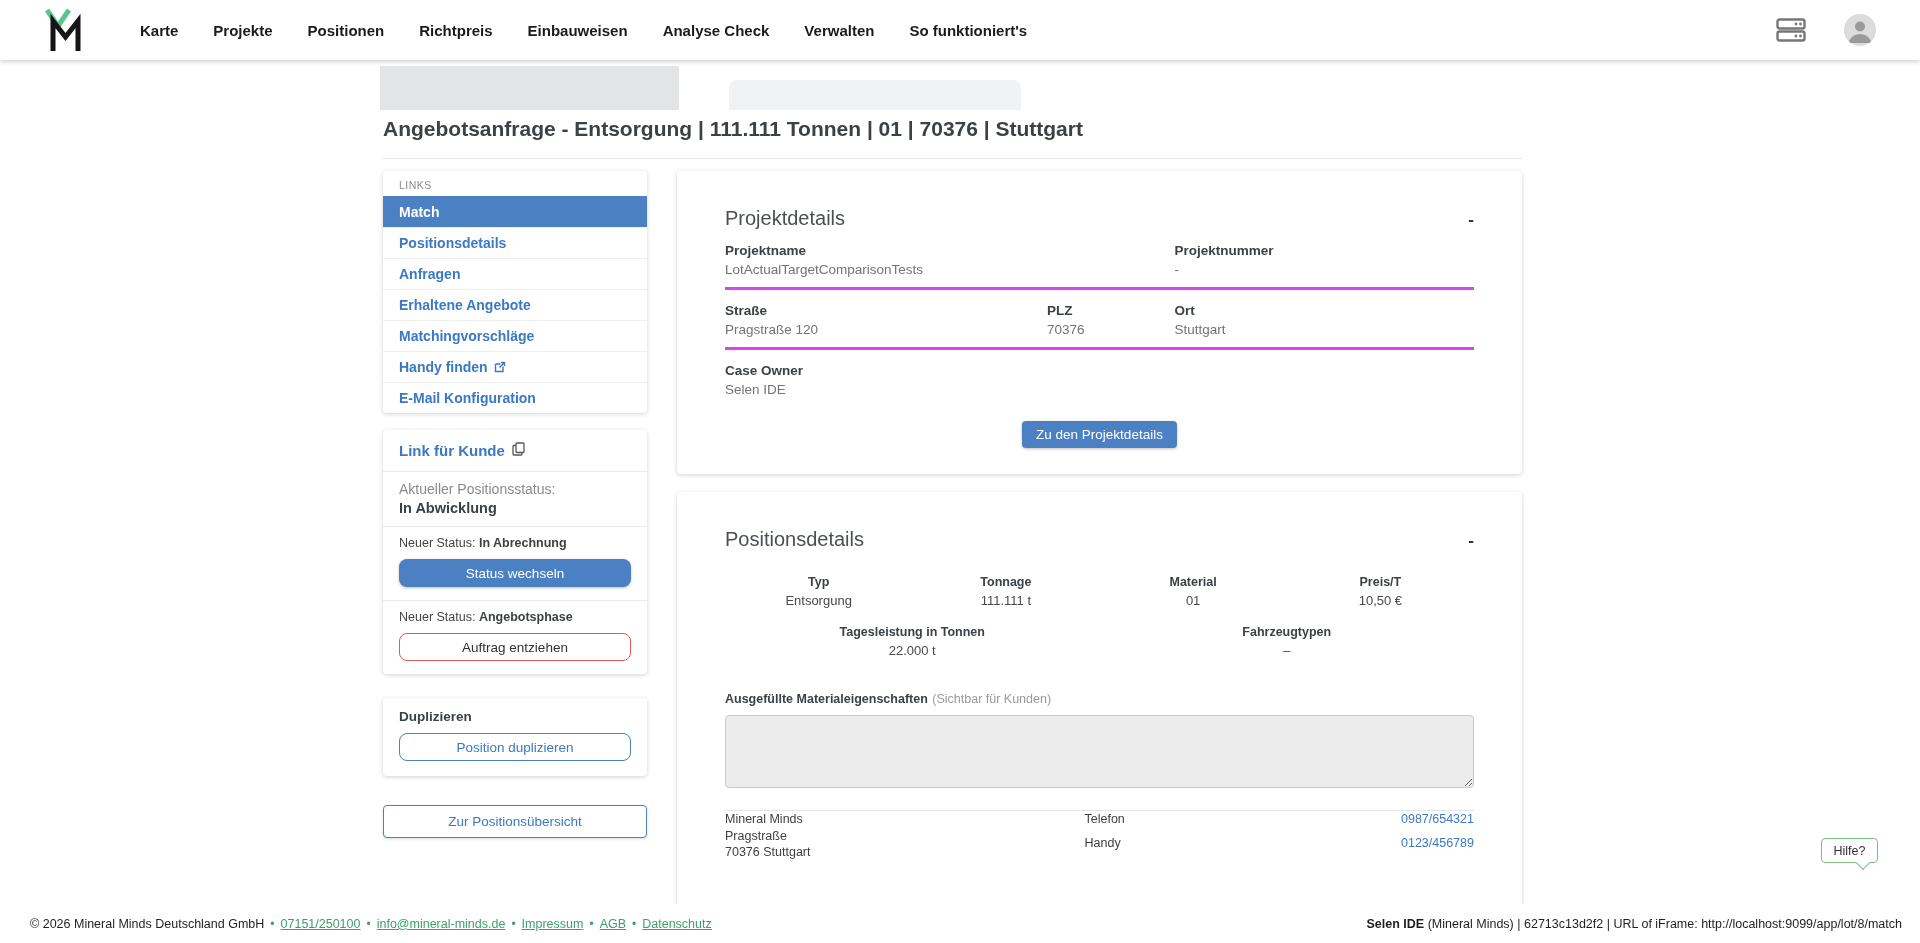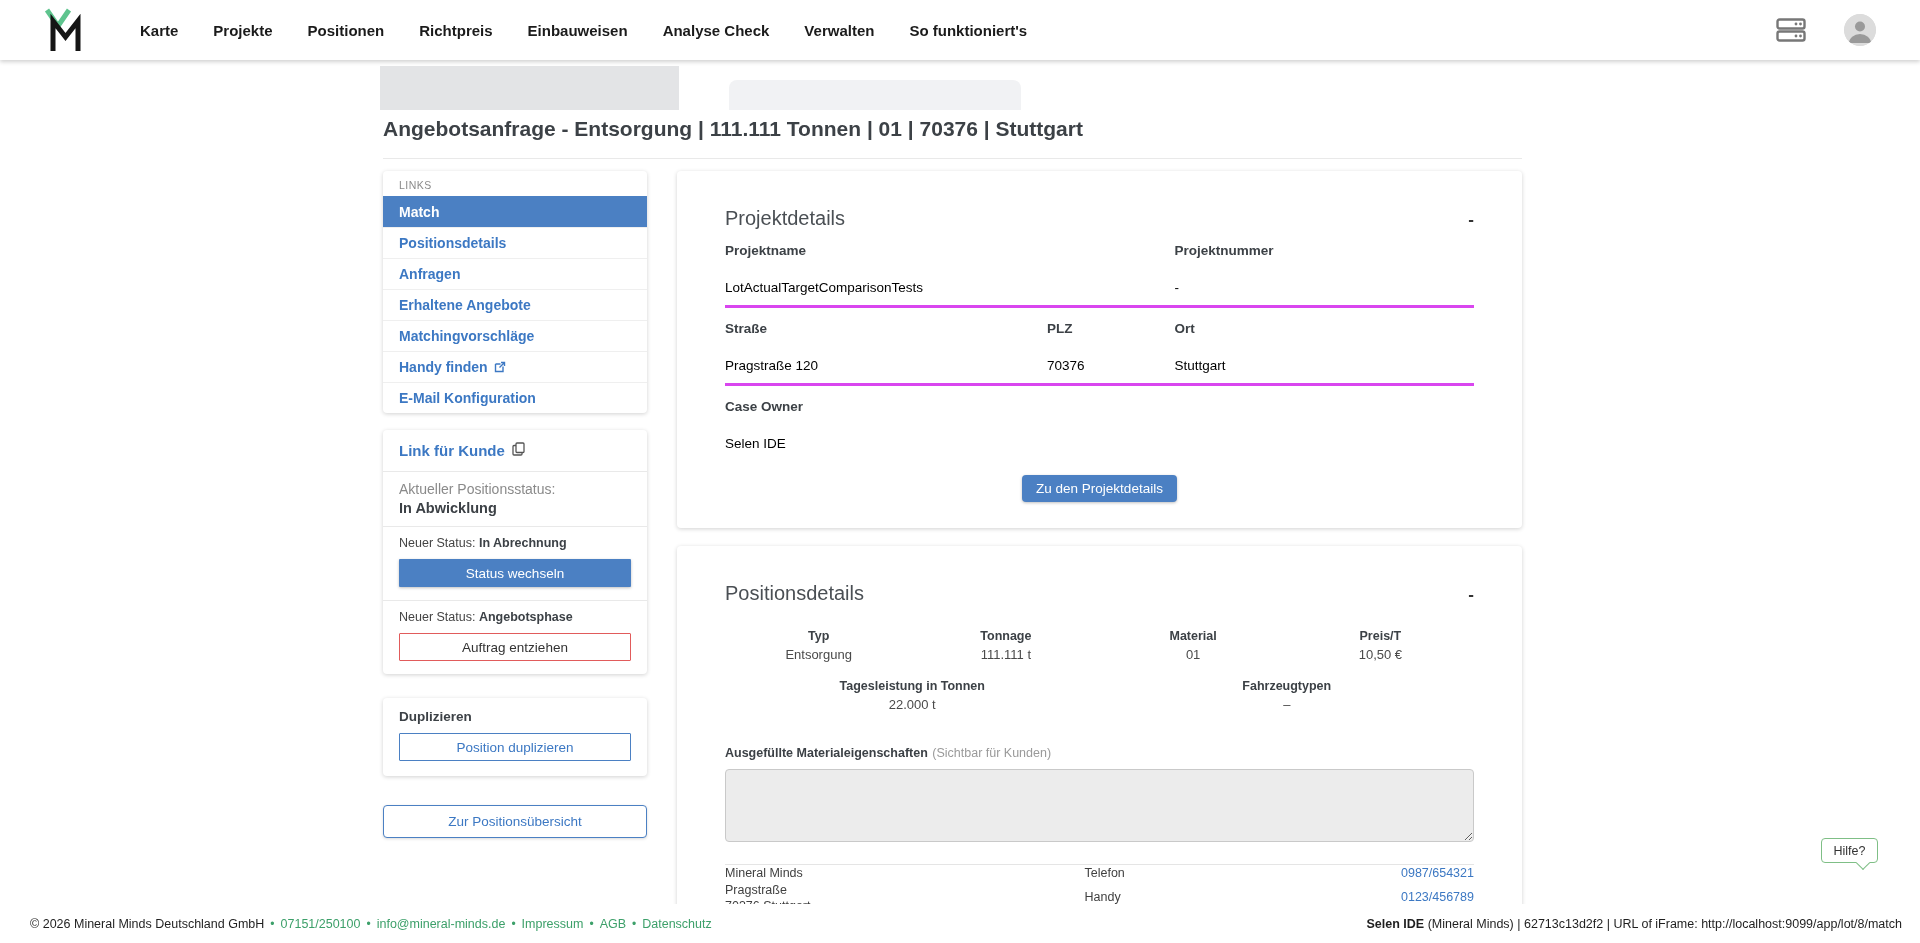--- a/index.html
+++ b/index.html
@@ -40,21 +40,21 @@
   .ext-icon { display:inline-flex; }
 
   .status-card { margin-top:17px; overflow:hidden; }
   .cust-link { padding:12px 16px; font-size:15px; font-weight:700; color:#3c78c3; cursor:pointer;
                display:flex; align-items:center; gap:7px; border-bottom:1px solid #e9e9e9; }
   .status-block { padding:9px 16px 10px; border-bottom:1px solid #e9e9e9; }
   .status-label { font-size:14px; color:#8a8a8a; }
   .status-value { font-size:14.5px; font-weight:700; color:#3c4146; margin-top:3px; }
   .next-status { padding:9px 16px 0; font-size:12.5px; color:#444; }
   .next-status b { color:#3c4146; }
-  .btn { display:block; width:calc(100% - 32px); margin:9px 16px 13px; height:28px; border-radius:1px;
+  .btn { display:block; width:calc(100% - 32px); margin:9px 16px 13px; height:28px; border-radius:8px;
          font-family:"Liberation Sans",sans-serif; font-size:13.5px; cursor:pointer; }
   .btn-primary { background:#4b80c3; color:#fff; border:none; box-shadow:0 1px 3px rgba(0,0,0,.25); }
   .btn-danger  { background:#fff; color:#333; border:1.5px solid #e15b5b; }
   .btn-outline { background:#fff; color:#3c78c3; border:1.5px solid #4b80c3; font-weight:400; }
   .sep-line { border-top:1px solid #e9e9e9; }
 
   .small-card { margin-top:17px; padding:11px 0 13px; }
   .small-card.dup { margin-top:24px; }
   .small-card-title { font-size:13.5px; font-weight:700; color:#3c4146; padding:0 16px; }
   .overview-btn { margin-top:29px; width:264px; height:33px; background:#fff; border:1.5px solid #4b80c3;
@@ -66,21 +66,21 @@
   .detail-card { padding:36px 48px 26px; position:relative; }
   .card-title { font-size:20px; font-weight:400; color:#4a4f54; }
   .collapse-btn { position:absolute; top:40px; right:48px; font-size:17px; font-weight:700;
                   color:#333; cursor:pointer; line-height:1; }
 
   .pj-row { display:flex; padding:13px 0 10px; border-bottom:3px solid #d946ef; }
   .pj-row:first-of-type { margin-top:14px; }
   .pj-row.last { border-bottom:none; }
   .pj-colA { width:43%; } .pj-colB { width:17%; } .pj-colC { width:40%; }
   .f-label { font-size:13.5px; font-weight:700; color:#3c4146; }
-  .f-value { font-size:13.5px; color:#000000; margin-top:22px; }
+  .f-value { font-size:13.5px; color:#737373; margin-top:4px; }
   .pj-actions { display:flex; justify-content:center; margin-top:14px; }
   .pj-btn { height:27px; padding:0 14px; background:#4b80c3; color:#fff; border:none; border-radius:4px;
             font-size:13.5px; cursor:pointer; box-shadow:0 1px 3px rgba(0,0,0,.25);
             font-family:"Liberation Sans",sans-serif; }
 
   .pos-card { margin-top:18px; padding-bottom:60px; }
   .pos-grid4 { display:flex; margin-top:24px; text-align:center; }
   .pos-grid4 > div { width:25%; }
   .pos-grid2 { display:flex; margin-top:17px; text-align:center; }
   .pos-grid2 > div { width:50%; }
@@ -106,21 +106,21 @@
                  border:1.5px solid #7fbf86; border-radius:4px; display:flex; align-items:center;
                  justify-content:center; font-size:12.5px; color:#333; cursor:pointer; z-index:40; }
   .help-bubble::after { content:""; position:absolute; bottom:-5.5px; right:9px; width:9px; height:9px;
                  background:#fff; border-right:1.5px solid #7fbf86; border-bottom:1.5px solid #7fbf86;
                  transform:rotate(45deg); }
 
   
   .footer { position:absolute; left:0; bottom:0; width:1920px; height:39px; background:#fff; z-index:35;
             display:flex; align-items:center; justify-content:space-between; padding:0 18px 0 30px; }
   .footer-left { font-size:12.5px; color:#1f1f1f; display:flex; align-items:center; gap:6px; white-space:nowrap; }
-  .footer-left a { color:#3da06a; cursor:pointer; }
+  .footer-left a { color:#3da06a; text-decoration:underline; cursor:pointer; }
   .footer-left .dot { color:#3da06a; font-size:12px; }
   .footer-right { font-size:12.5px; color:#1f1f1f; white-space:nowrap; }
   .footer-right b { font-weight:700; }
 </style>
 </head>
 <body>
 
 <div class="topnav">
   <svg class="logo" viewBox="0 0 40 46">
     <path d="M3 3 L14 19 L25 3" fill="none" stroke="#5ec48e" stroke-width="5"></path>

